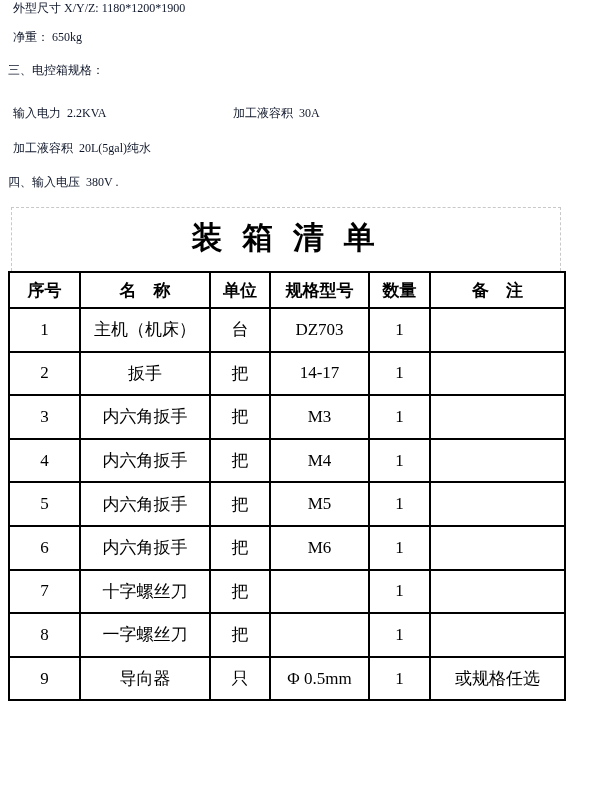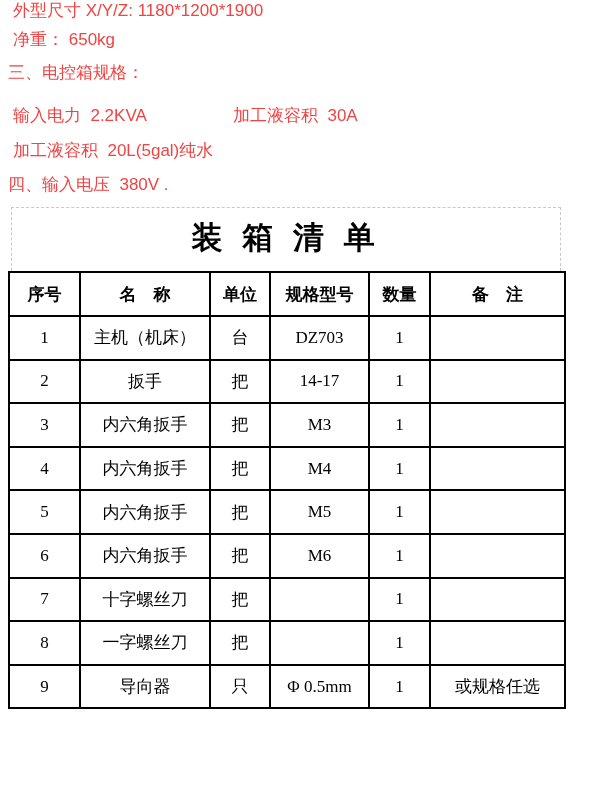--- a/index.html
+++ b/index.html
@@ -6,24 +6,25 @@
   html, body { background: #ffffff; }
   body {
     width: 607px; height: 811px;
     position: relative;
     font-family: "Liberation Sans", sans-serif;
     color: #000000;
     overflow: hidden;
   }
   .toptext {
     position: absolute;
-    font-size: 17px;
+    font-size: 12px;
     line-height: 1.1;
     white-space: pre;
-    color: #ef4444;
+    color: #0f172a;
+    font-family: Liberation Serif, serif;
   }
   .title-box {
     position: absolute;
     left: 11px; top: 207px;
     width: 550px; height: 64px;
     border-top: 1px dashed #c8c8c8;
     border-left: 1px dashed #c8c8c8;
     border-right: 1px dashed #c8c8c8;
     display: flex; align-items: center; justify-content: center;
   }
@@ -45,21 +46,21 @@
     font-size: 17px;
   }
   table.packing th, table.packing td {
     border: 2px solid #000000;
     text-align: center;
     vertical-align: middle;
     white-space: pre;
     overflow: hidden;
     padding: 0;
   }
-  table.packing thead tr { height: 44px; }
+  table.packing thead tr { height: 36px; }
   table.packing tbody tr { height: 43.6px; }
   table.packing th { font-weight: bold; font-size: 17px; }
 </style>
 </head>
 <body>
 
 <div class="toptext" style="left:13px; top:2px;">外型尺寸 X/Y/Z: 1180*1200*1900</div>
 
 <div class="toptext" style="left:13px; top:31px;text-align:center;">净重： 650kg</div>
 

